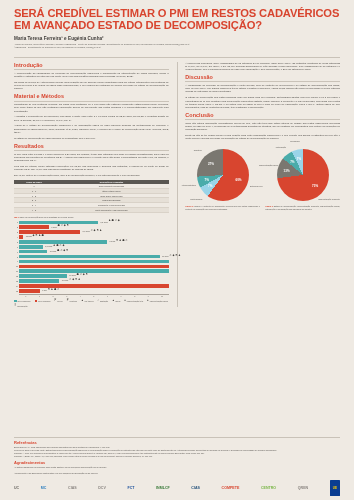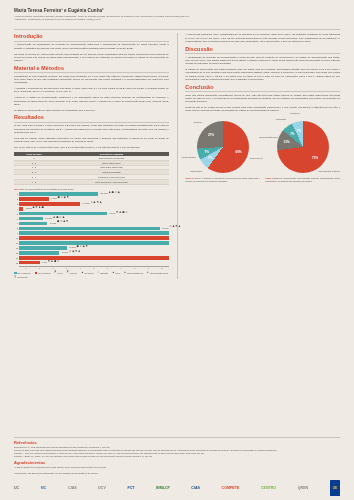--- a/index.html
+++ b/index.html
@@ -97,20 +97,21 @@
   .logos{display:flex;align-items:center;justify-content:space-between;gap:2px;padding:2px 0 0 0;}
   .logo{height:14px;display:flex;align-items:center;justify-content:center;font-size:3.6px;font-weight:bold;}
   .logo-eu{background:#0a3d91;color:#ffcc00;padding:1px 3px;border-radius:0.5px;font-size:3px;}
 </style>
 </head>
 <body>
 
 <div class="poster">
 
   <div class="header">
+    <div class="title">SERÁ CREDÍVEL ESTIMAR O PMI EM RESTOS CADAVÉRICOS EM AVANÇADO ESTADO DE DECOMPOSIÇÃO?</div>
     <div class="authors">Maria Teresa Ferreira¹ e Eugénia Cunha²</div>
     <div class="affil">¹ Museu da Ciência, Grupo Étnico Ocupado, Coimbra • CENCIFOR - Centro de Ciências Forenses • Departamento de Ciências da Vida, Universidade de Coimbra, sarina.ferreira@fpce.uc.pt</div>
     <div class="affil">² CENCIFOR - Departamento de Ciências da Vida, Universidade de Coimbra, cunha@ci.uc.pt</div>
   </div>
   <div class="hdr-rule"></div>
 
   <div class="cols">
 
     <div class="col">
 

